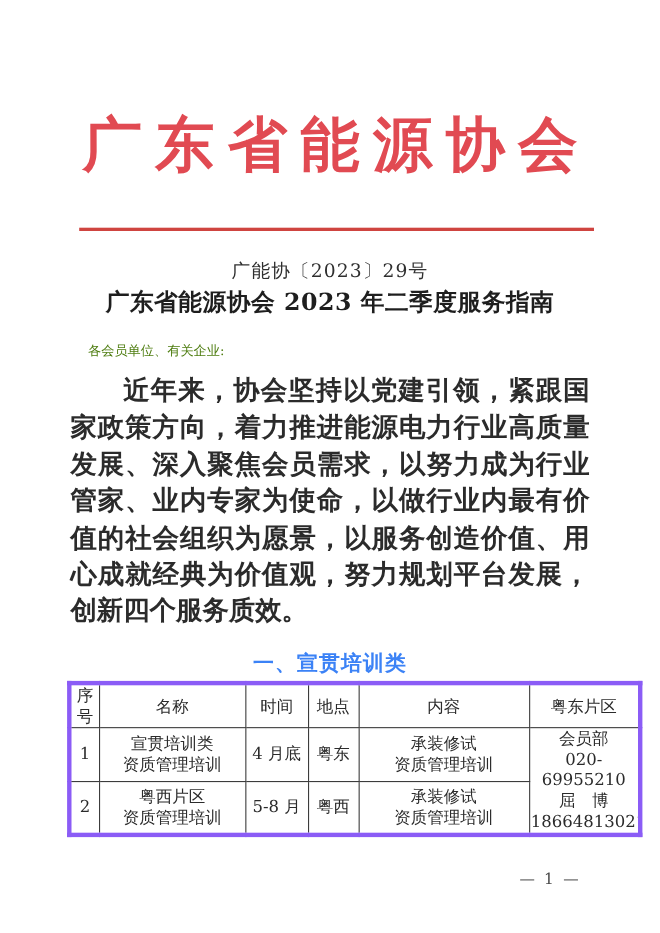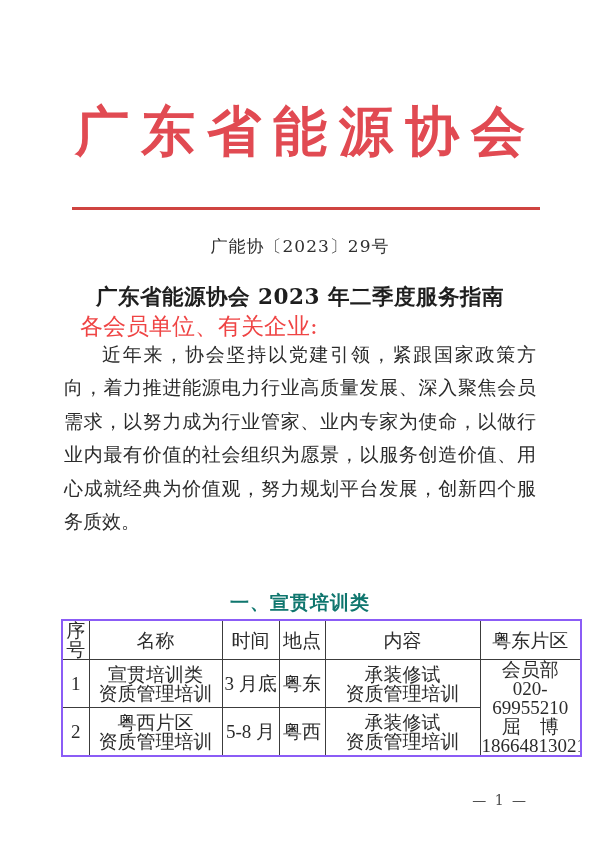--- a/index.html
+++ b/index.html
@@ -25,51 +25,52 @@
     font-size:17px;color:#2f2f2f;
     letter-spacing:1px;
     margin-top:43px;
   }
   .red-divider{
     position:absolute;top:207px;left:72px;
     width:468px;height:3px;
     background:#cf4440;
   }
   .doc-title{
-    position:absolute;top:282px;left:0;width:100%;
+    position:absolute;top:260px;left:0;width:100%;
     text-align:center;
     font-size:21.5px;font-weight:bold;color:#1e1e1e;
     letter-spacing:0.5px;
     white-space:nowrap;
   }
   .salutation{
     position:absolute;top:311px;left:80px;
-    font-size:23px;color:#ef4444;
+    font-size:12px;color:#4d7c0f;
   }
   .body-text{
     position:absolute;top:338px;left:64px;
     width:472px;
-    font-size:19px;line-height:33.4px;
+    font-size:24px;line-height:33.4px;
     text-align:justify;text-align-last:left;
     color:#2b2b2b;
+    font-weight:bold;
   }
   .body-text p{margin:0;text-indent:2em;}
   .section-heading{
     position:absolute;top:590px;left:0;width:100%;
     text-align:center;
     font-family:"DejaVu Sans","Liberation Sans",sans-serif;
-    font-size:19px;font-weight:bold;color:#0f766e;
+    font-size:19px;font-weight:bold;color:#3b82f6;
     letter-spacing:1px;
   }
   table.training{
     position:absolute;top:619px;left:61px;
     width:519px;
     border-collapse:collapse;table-layout:fixed;
-    border:2px solid #8b5cf6;
-    font-size:19px;color:#2b2b2b;font-family:Liberation Serif, serif;
+    border:4px solid #8b5cf6;
+    font-size:15px;color:#2b2b2b;
   }
   table.training th,table.training td{
     border:1px solid #3c3c3c;
     padding:0 1px;
     text-align:center;vertical-align:middle;
     font-weight:normal;
     line-height:19px;
     overflow:hidden;
   }
   table.training thead tr{height:36px;}
@@ -119,21 +120,21 @@
         <th>地点</th>
         <th>内容</th>
         <th>粤东片区</th>
       </tr>
     </thead>
     <tbody>
       <tr>
         <td>1</td>
         <td class="pre">宣贯培训类
 资质管理培训</td>
-        <td>3 月底</td>
+        <td>4 月底</td>
         <td>粤东</td>
         <td class="pre">承装修试
 资质管理培训</td>
         <td class="pre" rowspan="2">会员部
 020-69955210
 屈　博
 18664813021</td>
       </tr>
       <tr>
         <td>2</td>

